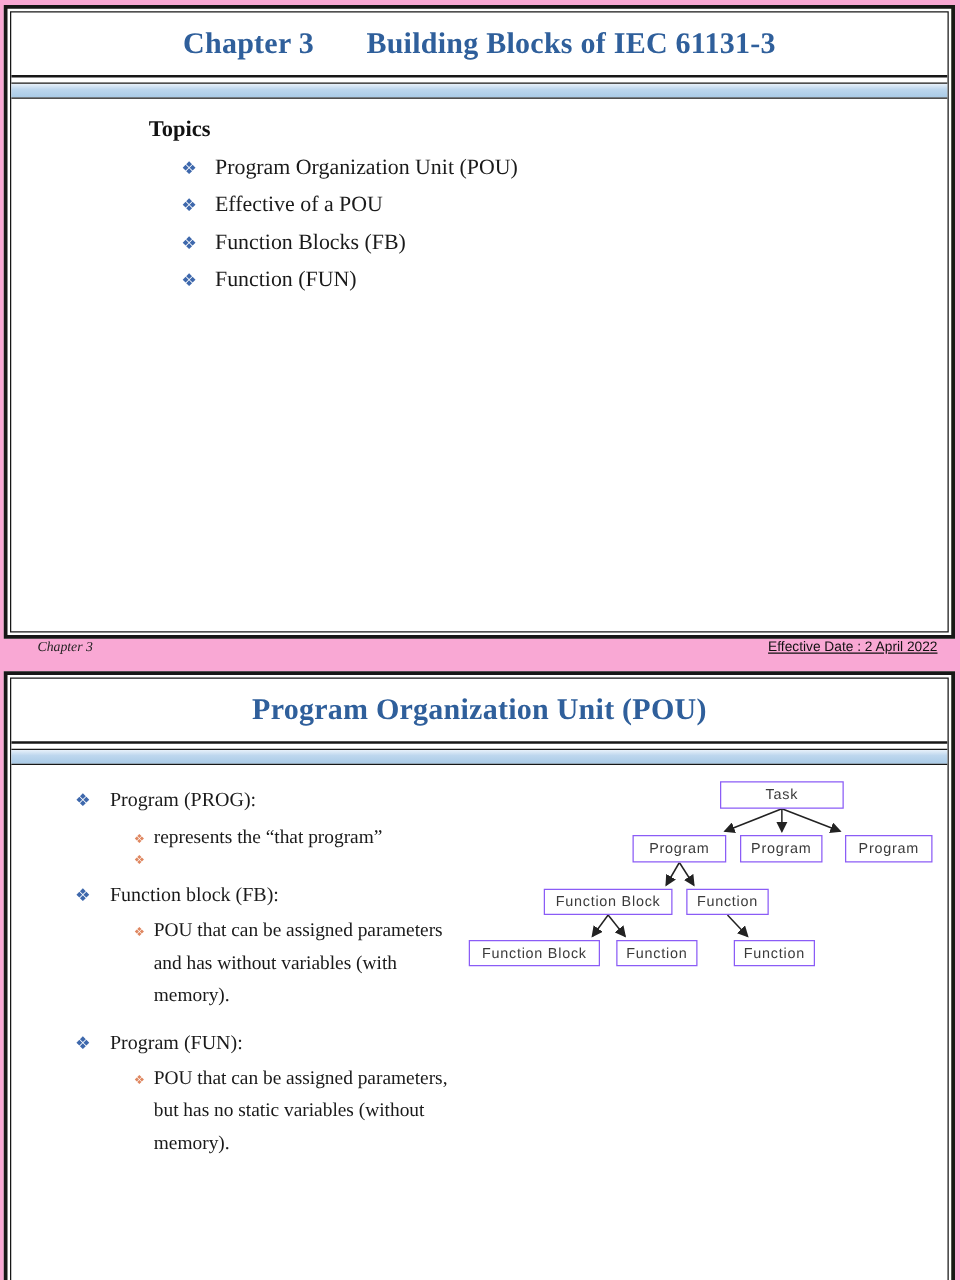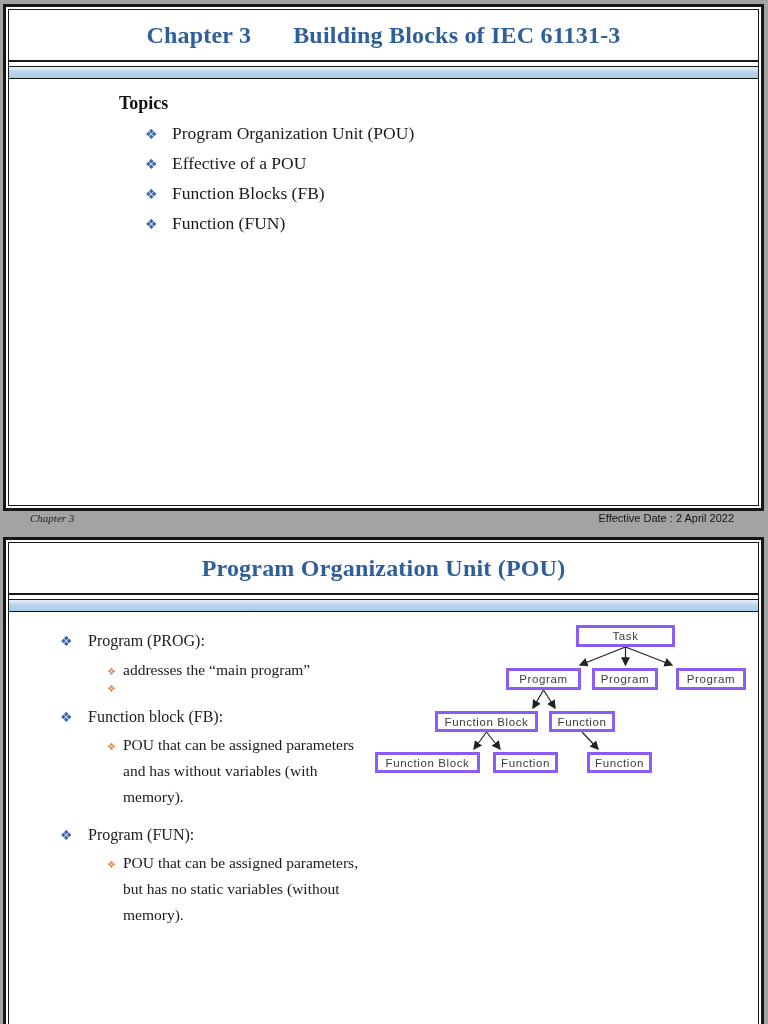--- a/index.html
+++ b/index.html
@@ -1,18 +1,18 @@
 <!DOCTYPE html>
 <html><head>
 <meta charset="utf-8">
 <style>
   * { margin:0; padding:0; box-sizing:border-box; }
   html,body { width:768px; height:1024px; }
   body { background:#ffffff; font-family:"Liberation Serif", serif; overflow:hidden; }
-  .page { position:relative; width:768px; height:1024px; background:#a3a3a3; overflow:hidden; }
+  .page { position:relative; width:768px; height:1024px; background:#f9a8d4; overflow:hidden; }
 
   
   .slide { position:absolute; left:3px; width:761px; background:#fff; border:3px solid #171717; }
   .frame { position:absolute; inset:2px; border:1px solid #171717; display:flex; flex-direction:column; overflow:hidden; background:#fff; }
 
   .hdr { height:52px; flex:0 0 auto; display:flex; align-items:center; justify-content:center; border-bottom:2px solid #171717; }
   .title-text { color:#2f5f9b; font-weight:bold; font-size:24px; letter-spacing:0.2px; }
   .title-split { display:flex; gap:42px; }
   .hdr-gap { height:4px; flex:0 0 auto; }
   .blue-bar { height:13px; flex:0 0 auto; border-top:1px solid #171717; border-bottom:1px solid #171717;
@@ -22,36 +22,36 @@
   
   .topics-heading { margin:14px 0 6px 110px; font-weight:bold; font-size:18px; color:#111; }
   .topics-list { margin-left:136px; }
   .topic-item { display:flex; align-items:baseline; margin-top:9px; font-size:17.5px; color:#1a1a1a; }
   .bullet-main { width:27px; flex:0 0 auto; color:#3e68ac; font-size:14px; font-family:"DejaVu Sans", sans-serif; }
 
   
   .footer-row { position:absolute; top:512px; left:3px; width:761px; height:16px;
                 display:flex; justify-content:space-between; align-items:flex-start; }
   .footer-left { margin-left:27px; font-style:italic; font-size:11px; color:#222; font-family:"Liberation Serif", serif; }
-  .footer-right { margin-right:30px; font-size:11px; color:#111; font-family:"Liberation Sans", sans-serif; }
+  .footer-right { margin-right:14px; font-size:11px; color:#111; font-family:"Liberation Sans", sans-serif;text-decoration:underline; }
 
   
   .s2-col { position:absolute; left:51px; top:0; width:372px; color:#1a1a1a; }
   .sec-heading { display:flex; align-items:baseline; font-size:16px; line-height:22px; }
   .sec-heading .bullet-main { width:28px; }
   .sub-item { display:flex; align-items:baseline; margin-left:47px; }
   .bullet-sub { width:16px; flex:0 0 auto; color:#df8760; font-size:10px; font-family:"DejaVu Sans", sans-serif; }
   .sub-text { font-size:15.5px; line-height:26px; white-space:pre-line; }
   .mt18 { margin-top:18px; } .mt12 { margin-top:12px; } .mt14 { margin-top:14px; }
   .mt5 { margin-top:5px; } .mt4 { margin-top:4px; }
 
   
   .diagram { position:absolute; left:361px; top:8px; width:398px; height:168px; }
   .diagram svg { position:absolute; left:0; top:0; width:398px; height:168px; }
-  .dnode { position:absolute; height:22px; background:#fff; border:3px solid #8b5cf6;
+  .dnode { position:absolute; height:22px; background:#fff; border:1px solid #8b5cf6;
            display:flex; align-items:center; justify-content:center;
            font-family:"Liberation Sans", sans-serif; font-size:11.5px; letter-spacing:0.6px; color:#3b3b3b; }
   .n-task { left:206px; top:5px;  width:99px; }
   .n-p1   { left:136px; top:48px; width:75px; }
   .n-p2   { left:222px; top:48px; width:66px; }
   .n-p3   { left:306px; top:48px; width:70px; }
   .n-fb2  { left:65px;  top:91px; width:103px; height:21px; }
   .n-fn2  { left:179px; top:91px; width:66px;  height:21px; }
   .n-fb3  { left:5px;   top:132px; width:105px; height:21px; }
   .n-fn3a { left:123px; top:132px; width:65px;  height:21px; }
@@ -111,21 +111,21 @@
       <div class="content">
 
         <div class="s2-col">
 
           <div class="sec-heading mt18">
             <span class="bullet-main">❖</span>
             <span>Program (PROG):</span>
           </div>
           <div class="sub-item mt5">
             <span class="bullet-sub">❖</span>
-            <span class="sub-text">addresses the “main program”</span>
+            <span class="sub-text">represents the “that program”</span>
           </div>
           <div class="sub-item">
             <span class="bullet-sub">❖</span>
           </div>
 
           <div class="sec-heading mt12">
             <span class="bullet-main">❖</span>
             <span>Function block (FB):</span>
           </div>
           <div class="sub-item mt4">

